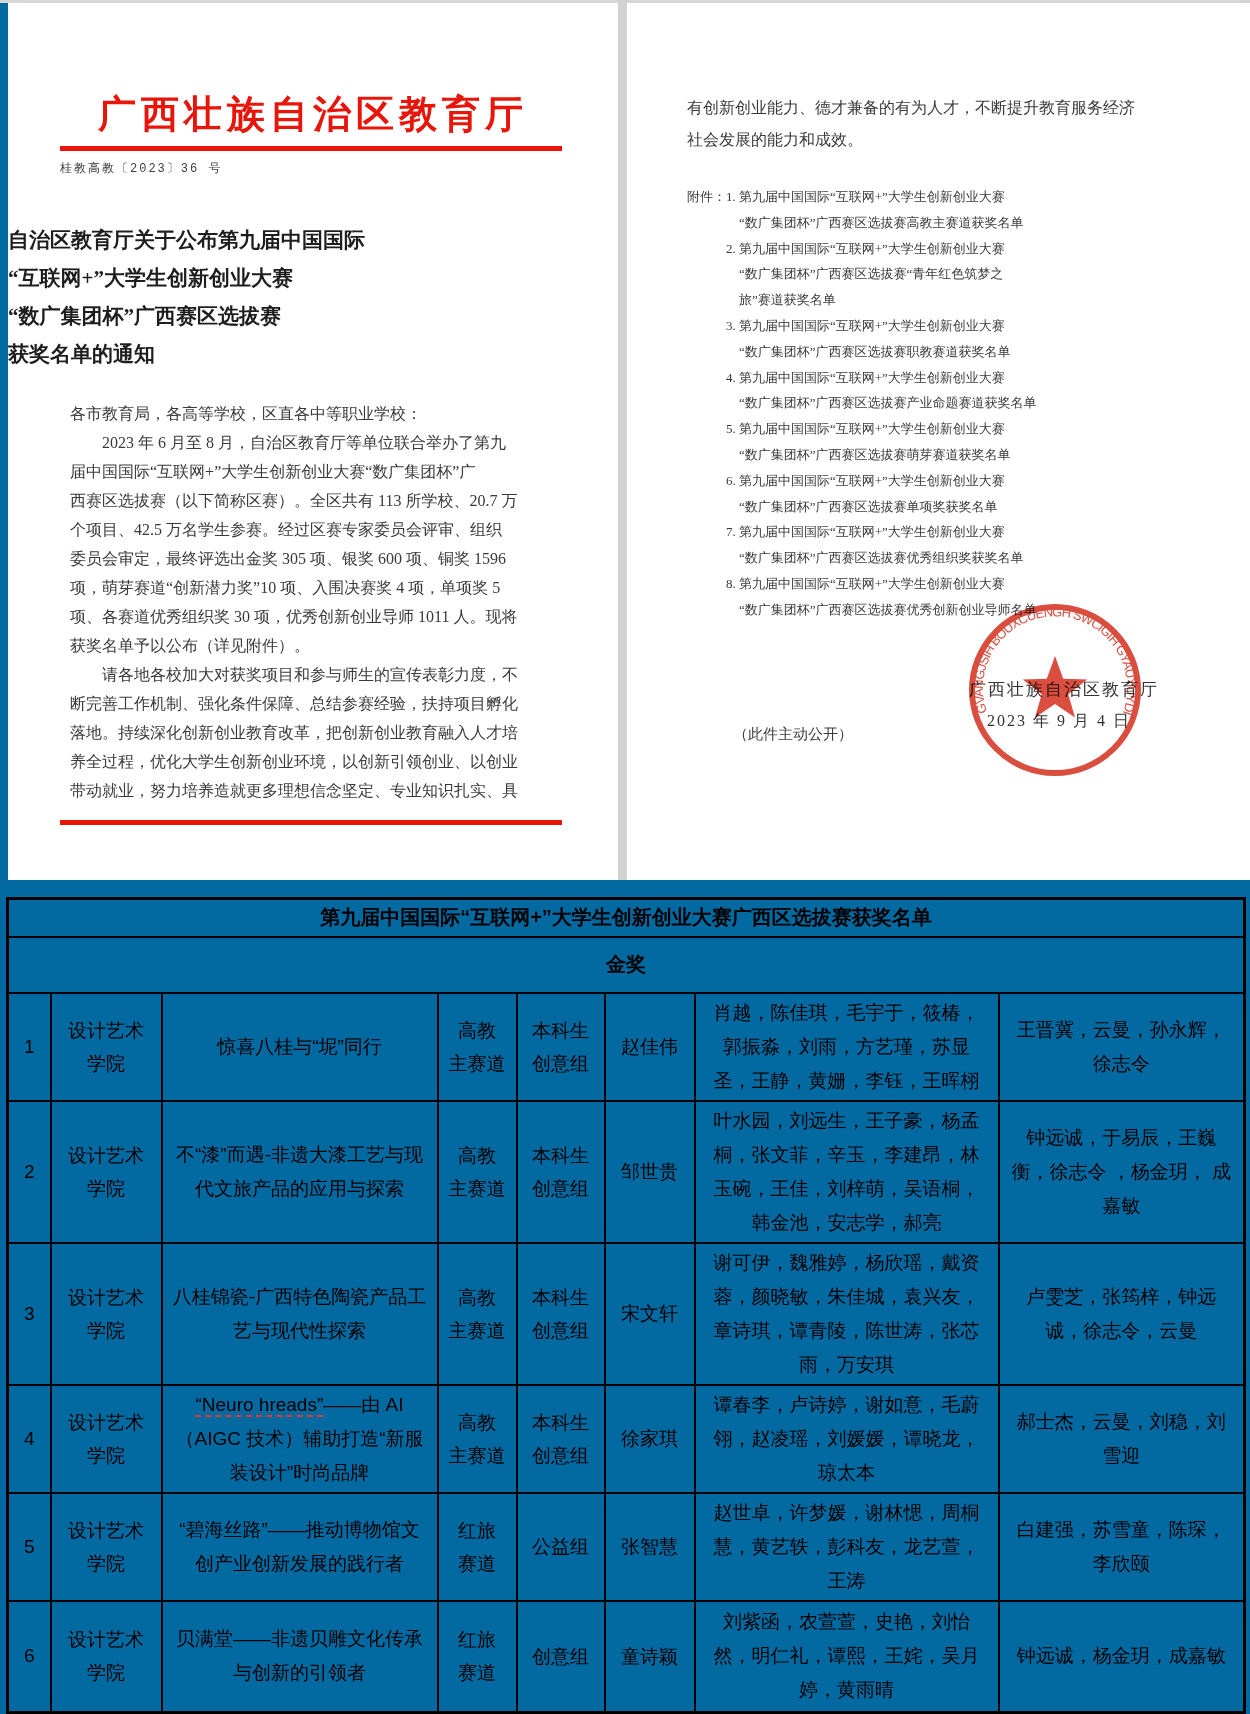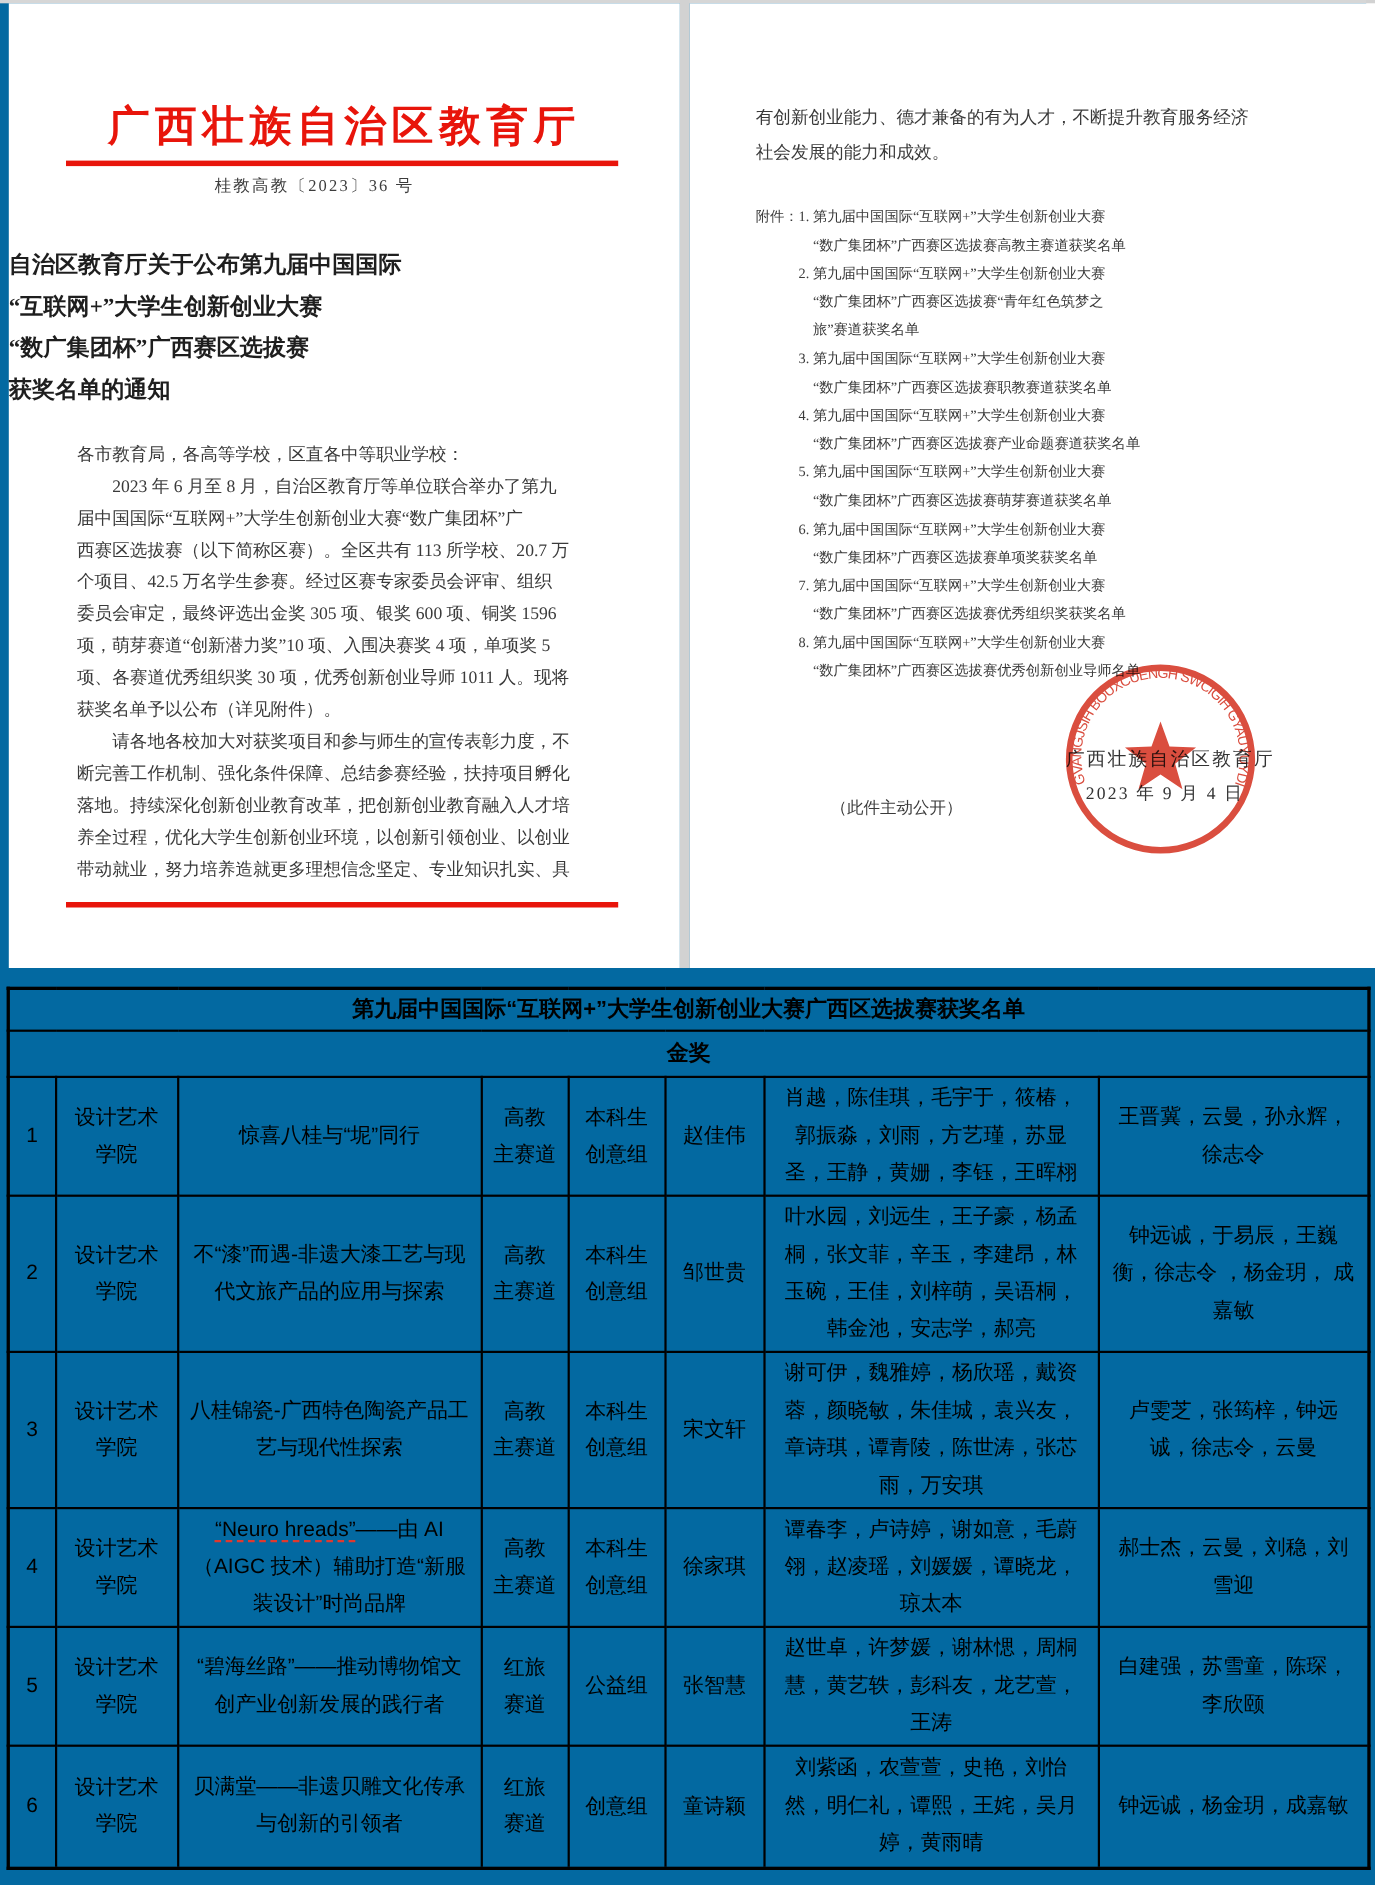--- a/index.html
+++ b/index.html
@@ -17,42 +17,42 @@
   .page-left  { left:8px;   width:610px; height:877px; }
   .page-right { left:627px; width:615px; height:877px;padding-left:24px; }
 
   .doc-header {
     position:absolute; top:86px; left:0; width:100%; text-align:center;
     color:#e8150b; font-size:38px; font-weight:700; letter-spacing:5px;
   }
   .red-rule       { position:absolute; top:143px; left:52px; width:502px; height:5px; background:#e8150b; }
   .bottom-red-rule{ position:absolute; top:817px; left:52px; width:502px; height:5px; background:#e8150b; }
   .doc-number {
-    position:absolute; top:157px; left:52px; width:452px; text-align:center;
-    font-size:15px; color:#3c3c3c; letter-spacing:2px;
+    position:absolute; top:157px; left:52px; width:452px; text-align:left;
+    font-size:12px; color:#3c3c3c; letter-spacing:2px;font-family:Liberation Mono, monospace;
   }
   .doc-title {
     position:absolute; top:218px; left:0; width:100%; text-align:left;
     font-size:21px; font-weight:700; line-height:38px; white-space:pre-line; color:#1e1e1e;
   }
   .doc-body {
     position:absolute; top:396px; left:62px; width:454px;
     font-size:16px; line-height:29px; color:#3a3a3a; white-space:pre-line; text-align:justify;
   }
   .rp-body {
     position:absolute; top:89px; left:60px; width:480px;
     font-size:16px; line-height:32px; color:#3a3a3a; white-space:pre-line;
   }
   .attachments {
     position:absolute; top:181px; left:60px; width:495px;
     font-size:13px; line-height:25.8px; color:#3a3a3a; white-space:pre-line;
   }
   .signature { position:absolute; top:675px; right:107px; font-size:17px; color:#333; letter-spacing:2px; }
   .sign-date { position:absolute; top:708px; right:135px; font-size:16px; color:#333; letter-spacing:2px; }
-  .public-note{ position:absolute; top:722px; left:106px; font-size:15px; color:#3a3a3a;margin-left:22px; }
+  .public-note{ position:absolute; top:722px; left:106px; font-size:15px; color:#3a3a3a; }
   .seal { position:absolute; left:338px; top:597px; width:180px; height:180px; mix-blend-mode:multiply; opacity:.9; }
 
   
   .awards {
     position:absolute; left:6px; top:897px; width:1237px;
     border-collapse:collapse; table-layout:fixed;
     font-family:"Liberation Sans","DejaVu Sans",sans-serif;
   }
   .awards td {
     border:2px solid #000; text-align:center; vertical-align:middle;
@@ -146,21 +146,21 @@
         <col style="width:79px">
       <col style="width:88px">
         <col style="width:90px">
         <col style="width:304px">
         <col style="width:246px">
     </colgroup>
     <tbody>
         <tr class="t-title" style="height:38px">
       <td colspan="8">第九届中国国际“互联网+”大学生创新创业大赛广西区选拔赛获奖名单</td>
     </tr>
-    <tr class="t-section" style="height:42px">
+    <tr class="t-section" style="height:56px">
       <td colspan="8">金奖</td>
     </tr>
 
     <tr style="height:104px">
       <td class="c-no">1</td>
       <td class="c-college pre">设计艺术
 学院</td>
       <td class="c-title">惊喜八桂与“坭”同行</td>
       <td class="c-track pre">高教
 主赛道</td>

